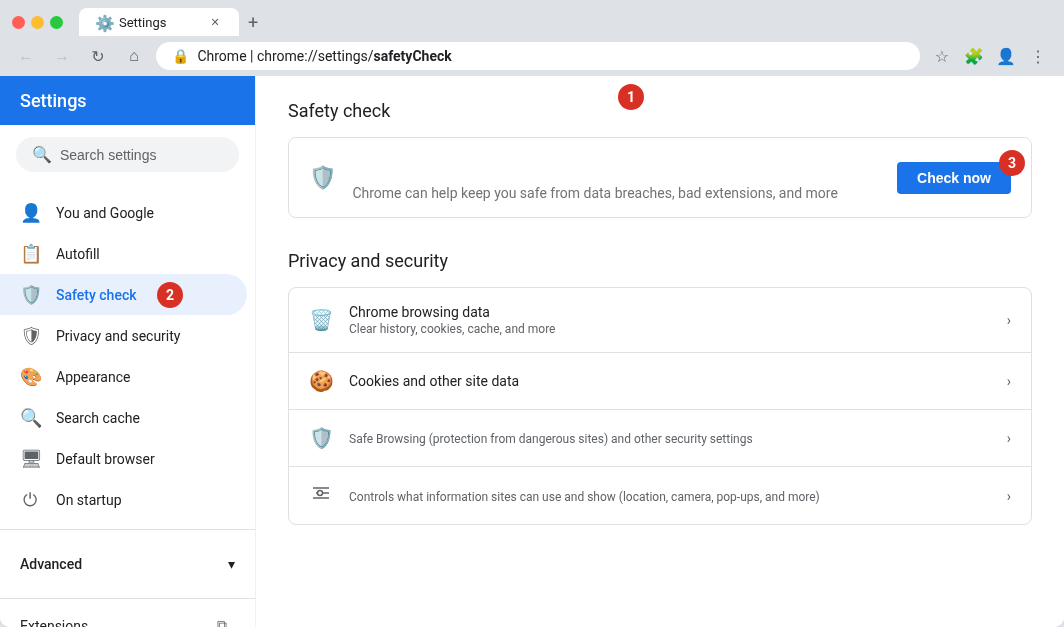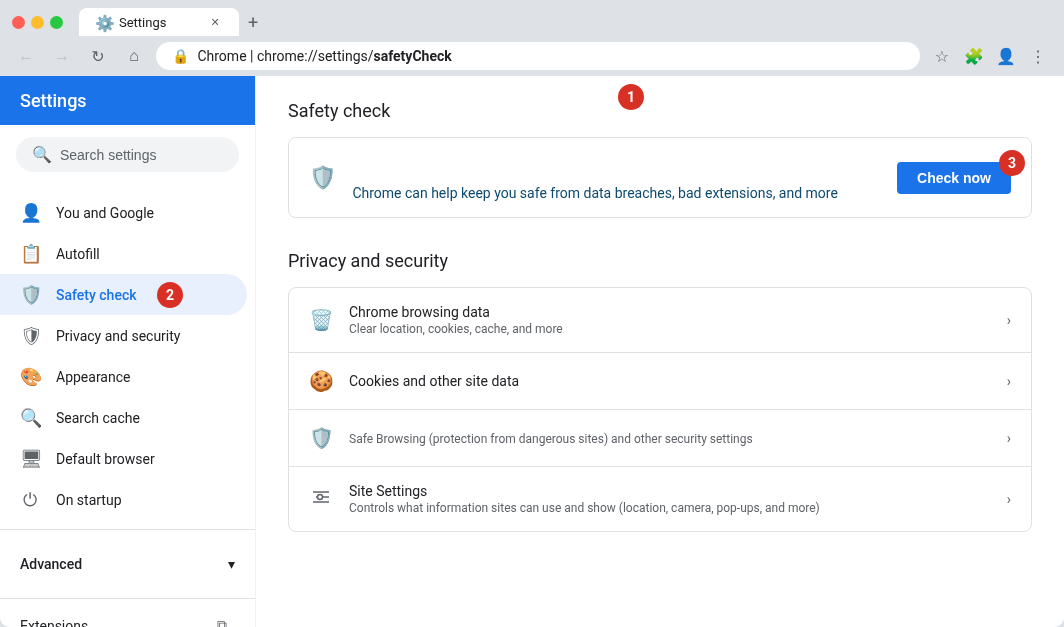--- a/index.html
+++ b/index.html
@@ -58,21 +58,21 @@
     .sidebar-divider { height: 1px; background: #e0e0e0; margin: 8px 0; }
 
     
     .content { flex: 1; overflow-y: auto; padding: 24px 32px; background: #ffffff; }
 
     .section-title { font-size: 18px; font-weight: 400; color: #202124; margin-bottom: 16px; }
 
     
     .safety-card { border: 1px solid #e0e0e0; border-radius: 8px; padding: 16px 20px; display: flex; align-items: center; gap: 16px; margin-bottom: 32px; }
     .safety-icon { color: #5f6368; font-size: 22px; }
-    .safety-text { flex: 1; font-size: 14px; color: #0c4a6e; margin-top: 31px; }
+    .safety-text { flex: 1; font-size: 14px; color: #737373; margin-top: 31px; }
     .check-now-btn { background: #1a73e8; color: #ffffff; border: none; border-radius: 4px; padding: 8px 20px; font-size: 14px; font-weight: 700; cursor: pointer; white-space: nowrap; }
 
     
     .privacy-card { border: 1px solid #e0e0e0; border-radius: 8px; overflow: hidden; }
     .privacy-item { display: flex; align-items: center; gap: 16px; padding: 16px 20px; cursor: pointer; border-bottom: 1px solid #e0e0e0; }
     .privacy-item:last-child { border-bottom: none; }
     .privacy-item-icon { color: #5f6368; font-size: 20px; width: 24px; text-align: center; }
     .privacy-item-content { flex: 1; }
     .privacy-item-title { font-size: 14px; color: #202124; font-weight: 400; }
     .privacy-item-desc { font-size: 12px; color: #5f6368; margin-top: 2px; }
@@ -221,21 +221,21 @@
       </div>
 
       <div>
         <h2 class="section-title">Privacy and security</h2>
         <div class="privacy-card">
 
           <div class="privacy-item">
             <span class="privacy-item-icon">🗑️</span>
             <div class="privacy-item-content">
               <div class="privacy-item-title">Chrome browsing data</div>
-              <div class="privacy-item-desc">Clear location, cookies, cache, and more</div>
+              <div class="privacy-item-desc">Clear history, cookies, cache, and more</div>
             </div>
             <span class="privacy-item-arrow">›</span>
           </div>
 
           <div class="privacy-item">
             <span class="privacy-item-icon">🍪</span>
             <div class="privacy-item-content">
               <div class="privacy-item-title">Cookies and other site data</div>
             </div>
             <span class="privacy-item-arrow">›</span>
@@ -252,21 +252,20 @@
           <div class="privacy-item">
             <span class="privacy-item-icon">
               <svg width="20" height="20" viewBox="0 0 20 20" fill="none">
                 <line x1="2" y1="5" x2="18" y2="5" stroke="#5f6368" stroke-width="1.5"></line>
                 <line x1="5" y1="10" x2="18" y2="10" stroke="#5f6368" stroke-width="1.5"></line>
                 <line x1="2" y1="15" x2="18" y2="15" stroke="#5f6368" stroke-width="1.5"></line>
                 <circle cx="9" cy="10" r="2.5" stroke="#5f6368" stroke-width="1.5" fill="white"></circle>
               </svg>
             </span>
             <div class="privacy-item-content">
-              <div class="privacy-item-title">Site Settings</div>
               <div class="privacy-item-desc">Controls what information sites can use and show (location, camera, pop-ups, and more)</div>
             </div>
             <span class="privacy-item-arrow">›</span>
           </div>
 
         </div>
       </div>
     </div>
   </div>
 </div>

